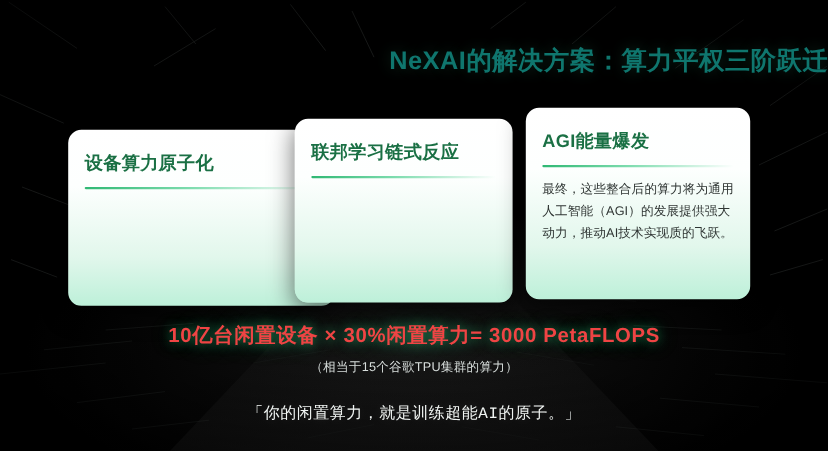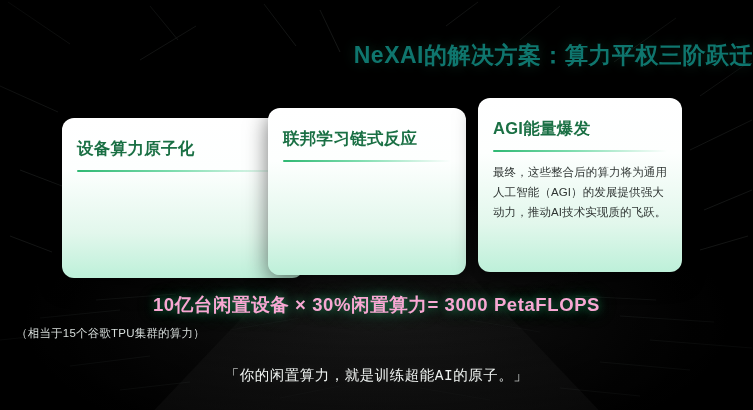--- a/index.html
+++ b/index.html
@@ -107,29 +107,30 @@
 
   
   .formula {
     position: absolute;
     top: 292px;
     left: 0;
     right: 0;
     text-align: center;
     font-size: 18.5px;
     font-weight: 700;
-    color: #f9a8d4;
+    color: #ef4444;
     letter-spacing: 0.6px;
     text-shadow: 0 0 10px rgba(45,232,140,0.55), 0 0 22px rgba(45,232,140,0.25);
   }
   .formula-note {
     position: absolute;
     top: 326px;
-    left: 16px;
-    right: 0;
+    left: 0;
+    right: 0;
+    text-align: center;
     font-size: 11.5px;
     color: #d8dedc;
     letter-spacing: 0.2px;
   }
   .quote {
     position: absolute;
     top: 366px;
     left: 0;
     right: 0;
     text-align: center;

